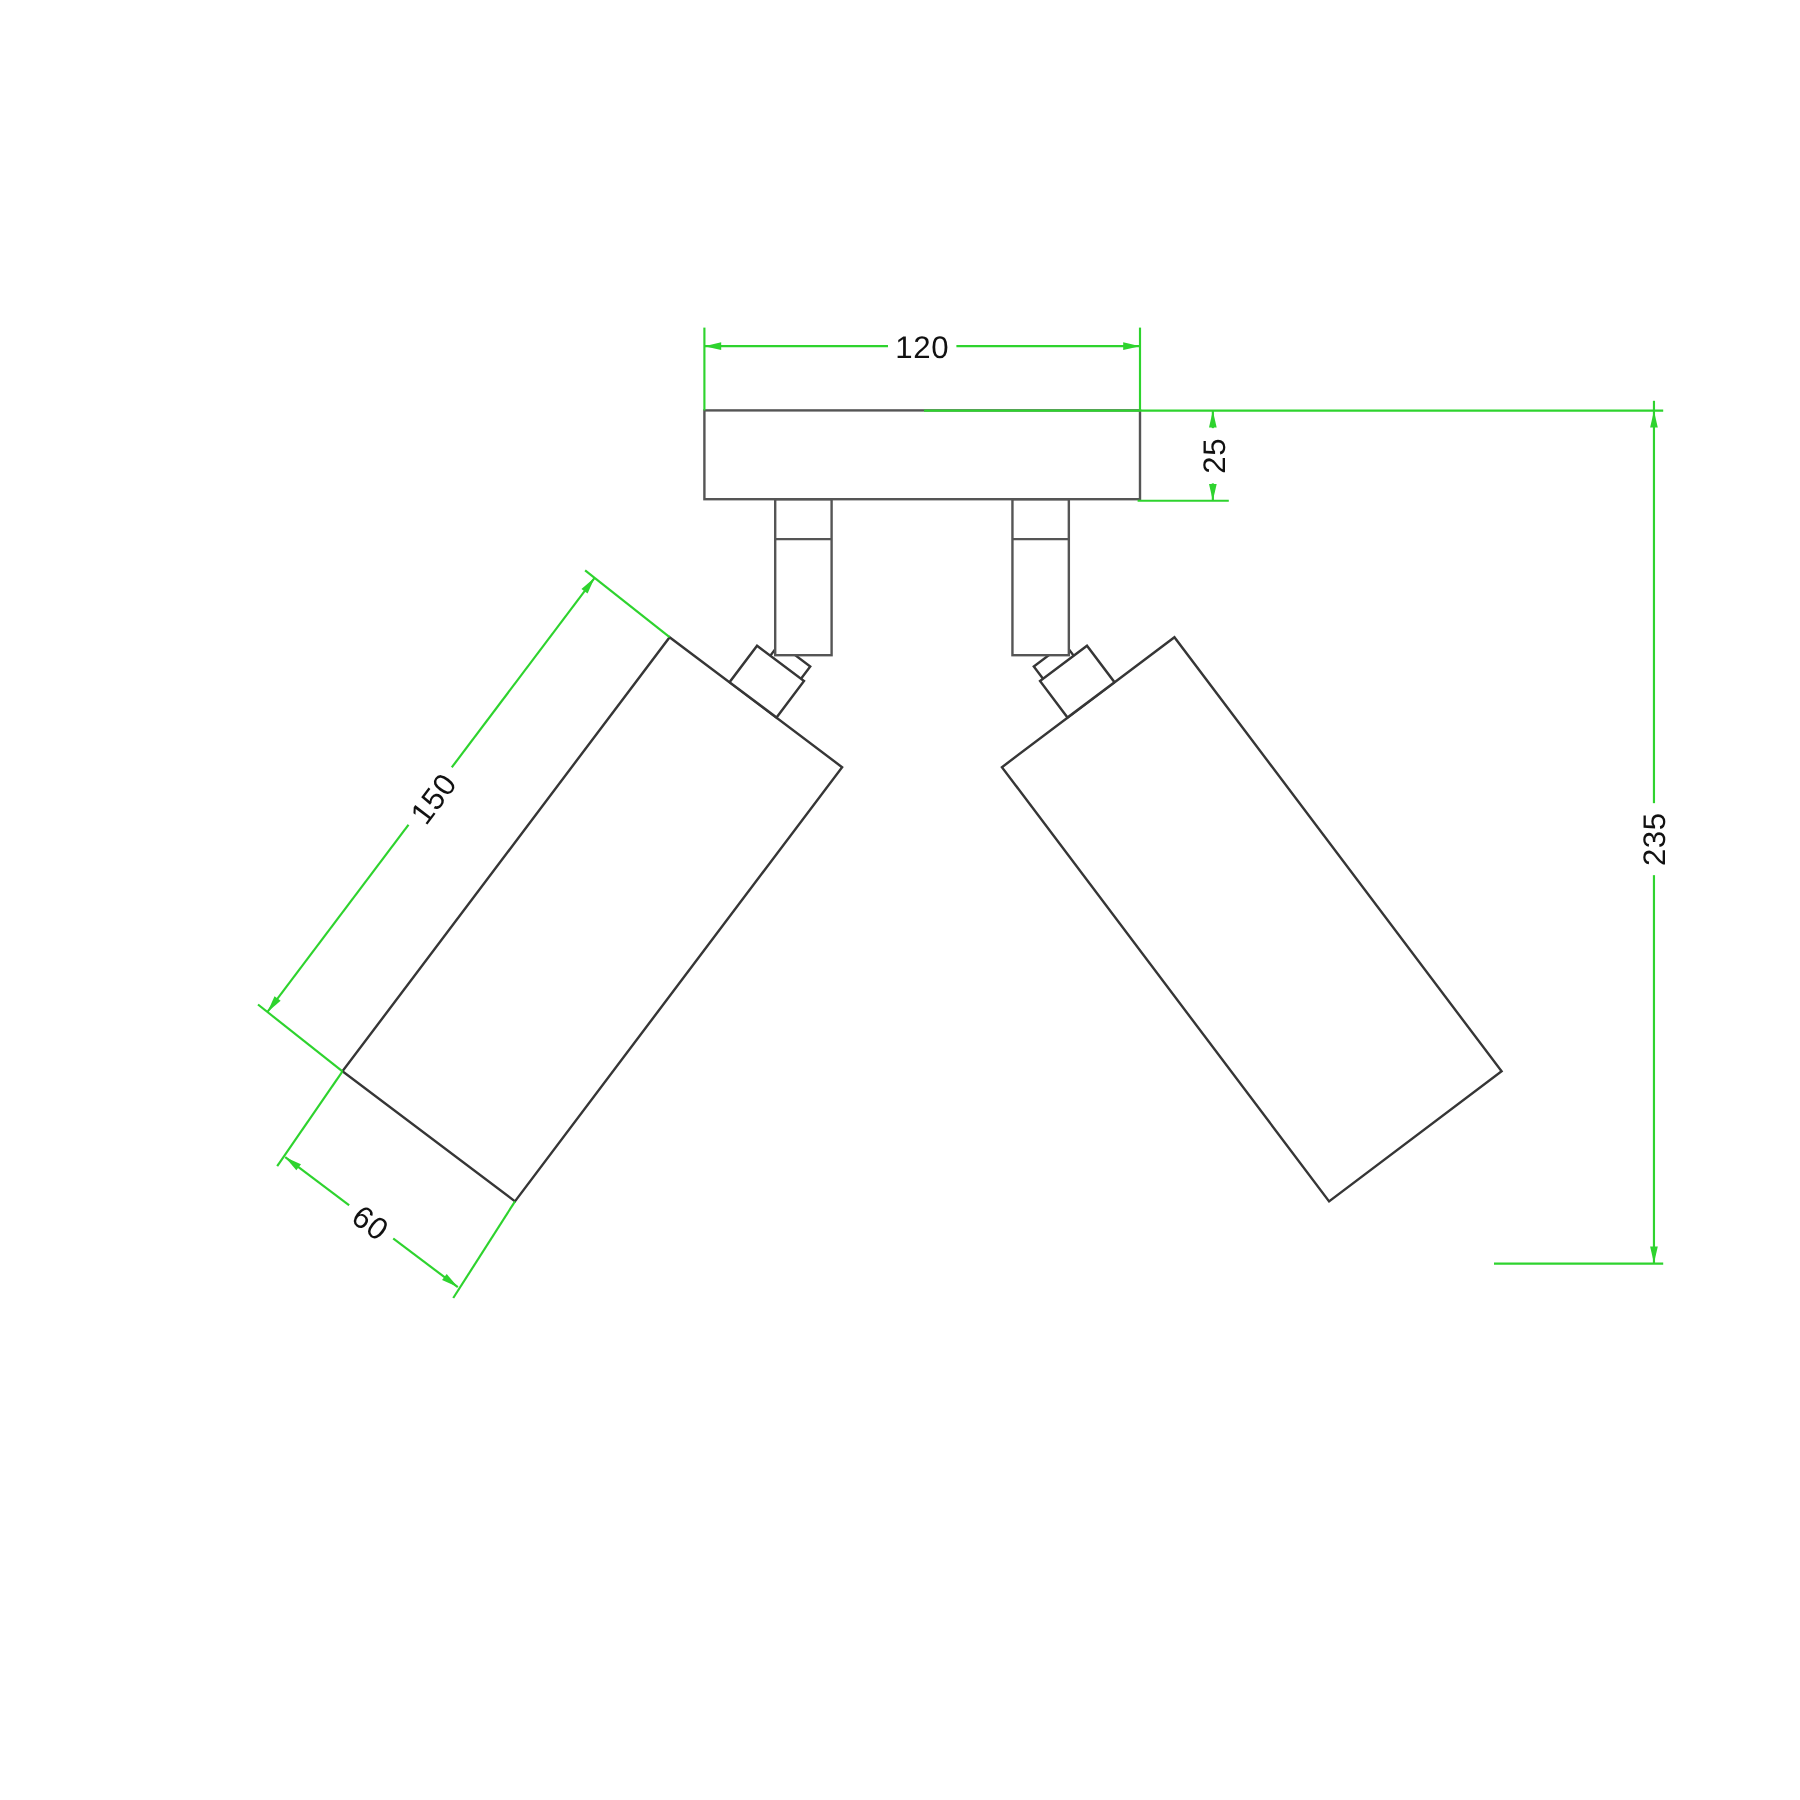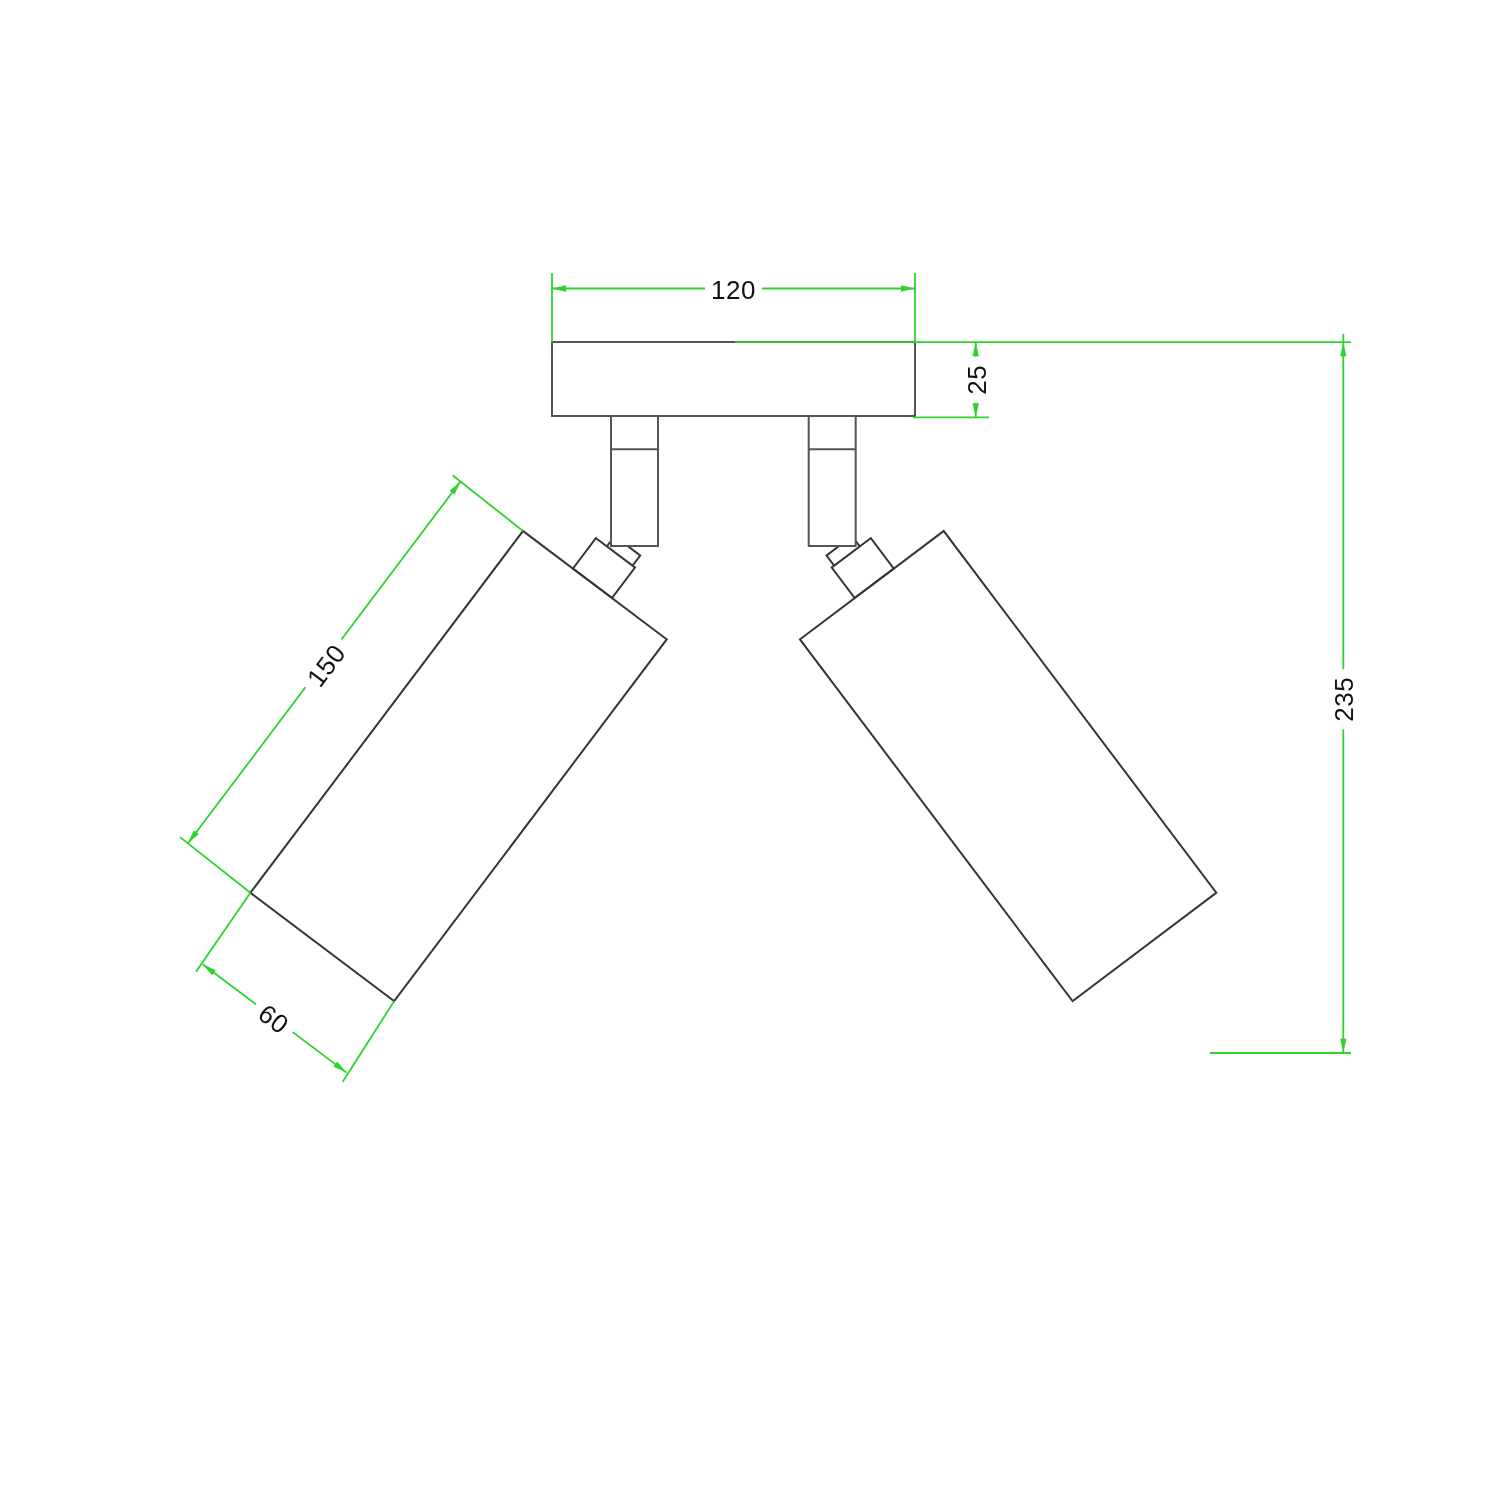--- a/index.html
+++ b/index.html
@@ -8,20 +8,21 @@
     background: #ffffff;
     width: 1500px;
     height: 1500px;
     font-family: "Liberation Sans", sans-serif;
   }
   #stage {
     width: 1384px;
     height: 1500px;
     position: relative;
     background: var(--c-background, #ffffff);
+    margin-left: 35px;
   }
   svg { display: block; }
 
   
   .part {
     fill: #ffffff;
     stroke: var(--c-part, #363636);
     stroke-width: 2;
   }
   .part-light {

